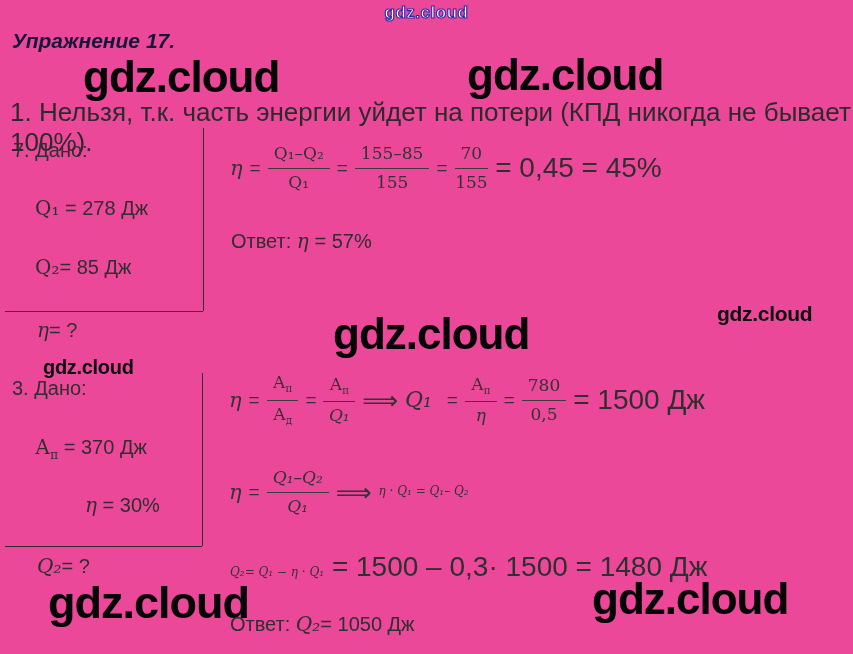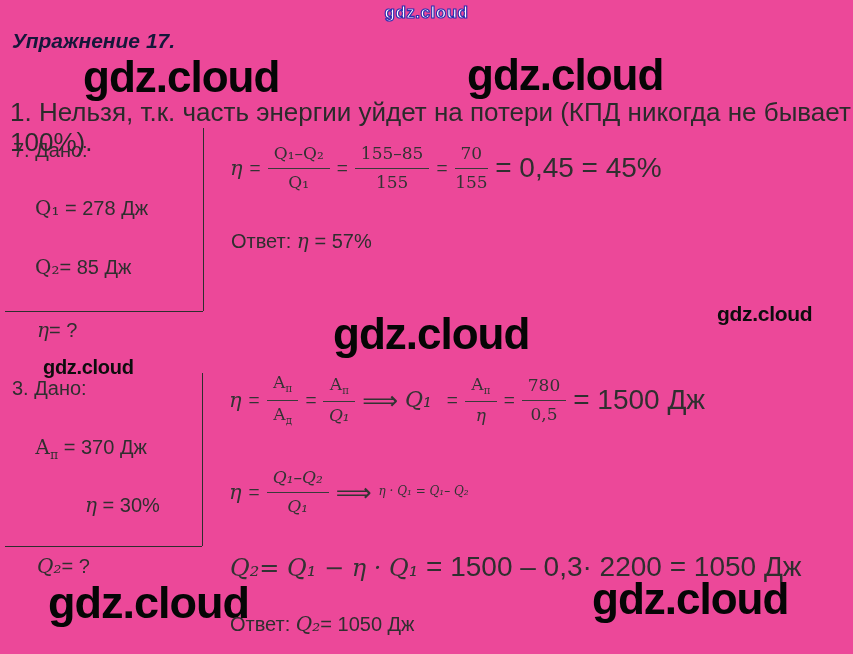--- a/index.html
+++ b/index.html
@@ -130,17 +130,17 @@
     <span class="mvar">η</span>
     <span class="meq">=</span>
     <span class="frac it">
       <span class="num">Q₁–Q₂</span>
       <span class="den">Q₁</span>
     </span>
     <span class="arrow">⟹</span>
     <span class="mvar" style="font-size:12px;">η · Q₁ = Q₁– Q₂</span>
   </div>
 
-  <div class="abs" style="left:230px; top:551px;"><span class="serif it" style="font-size:24px; color:#333;">Q₂= Q₁ − η · Q₁</span><span class="tail"> = 1500 – 0,3· 2200 = 1050 Дж</span></div>
+  <div class="abs" style="left:230px; top:551px;"><span class="serif it" style="font-size:12px; color:#333;">Q₂= Q₁ − η · Q₁</span><span class="tail"> = 1500 – 0,3· 1500 = 1480 Дж</span></div>
 
   <div class="abs t20" style="left:230px; top:613px;"><span>Ответ: </span><span class="serif it">Q₂</span><span>= 1050 Дж</span></div>
 
 </div>
 
 </body></html>

